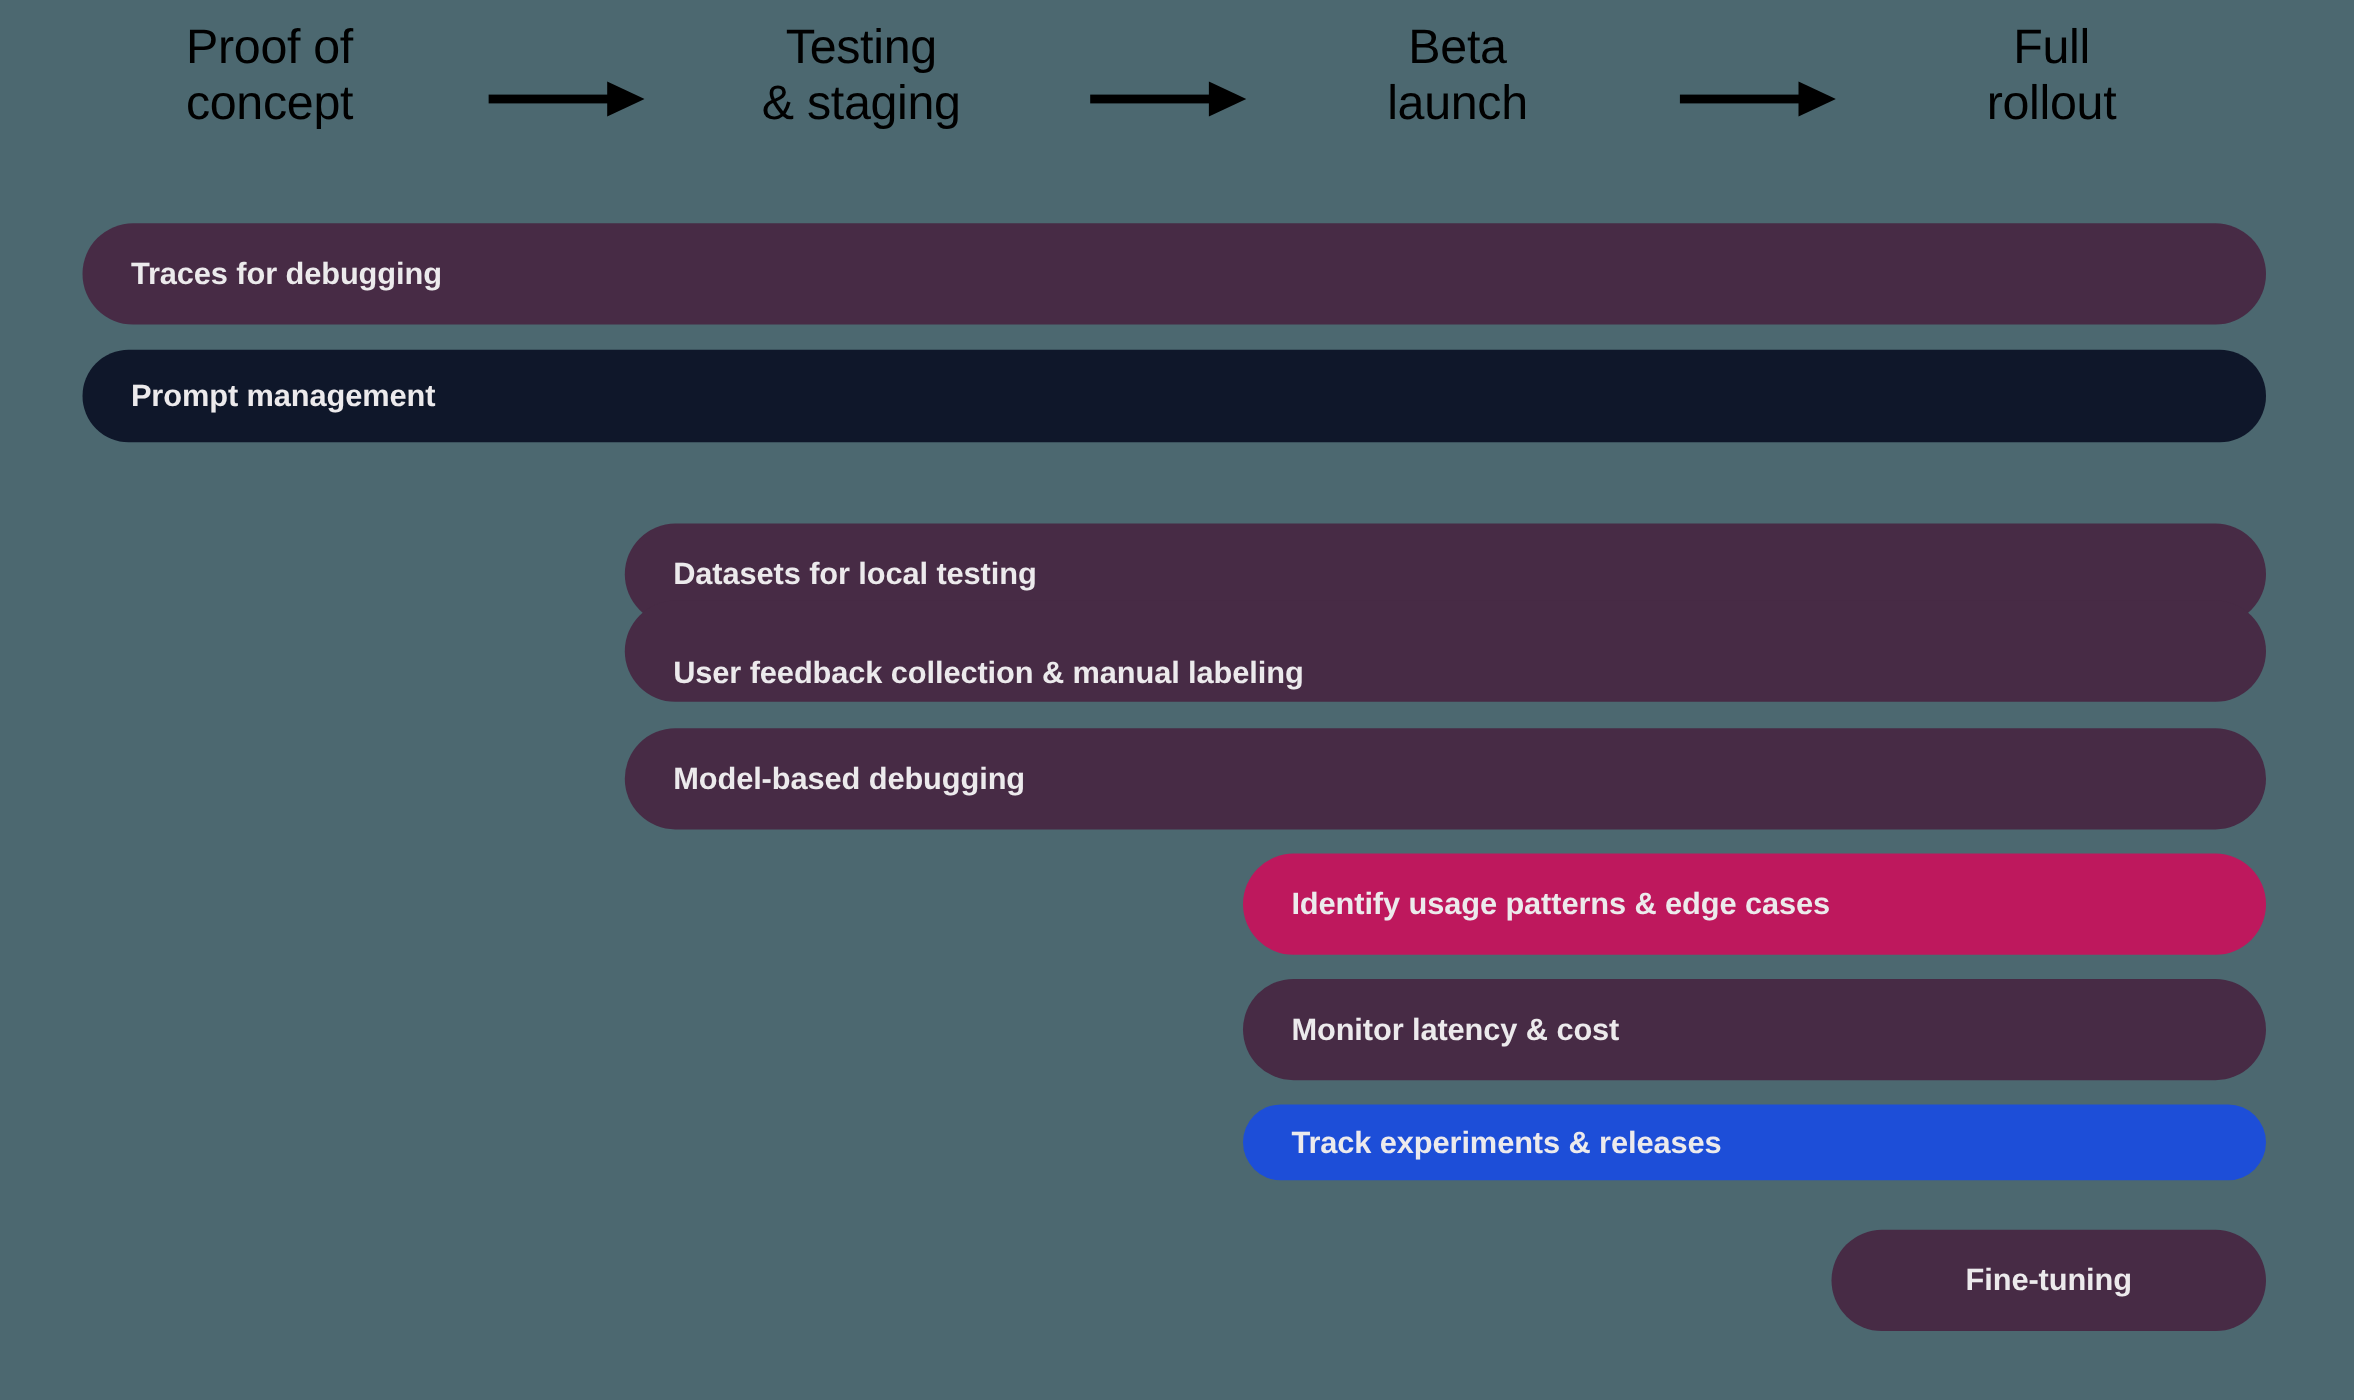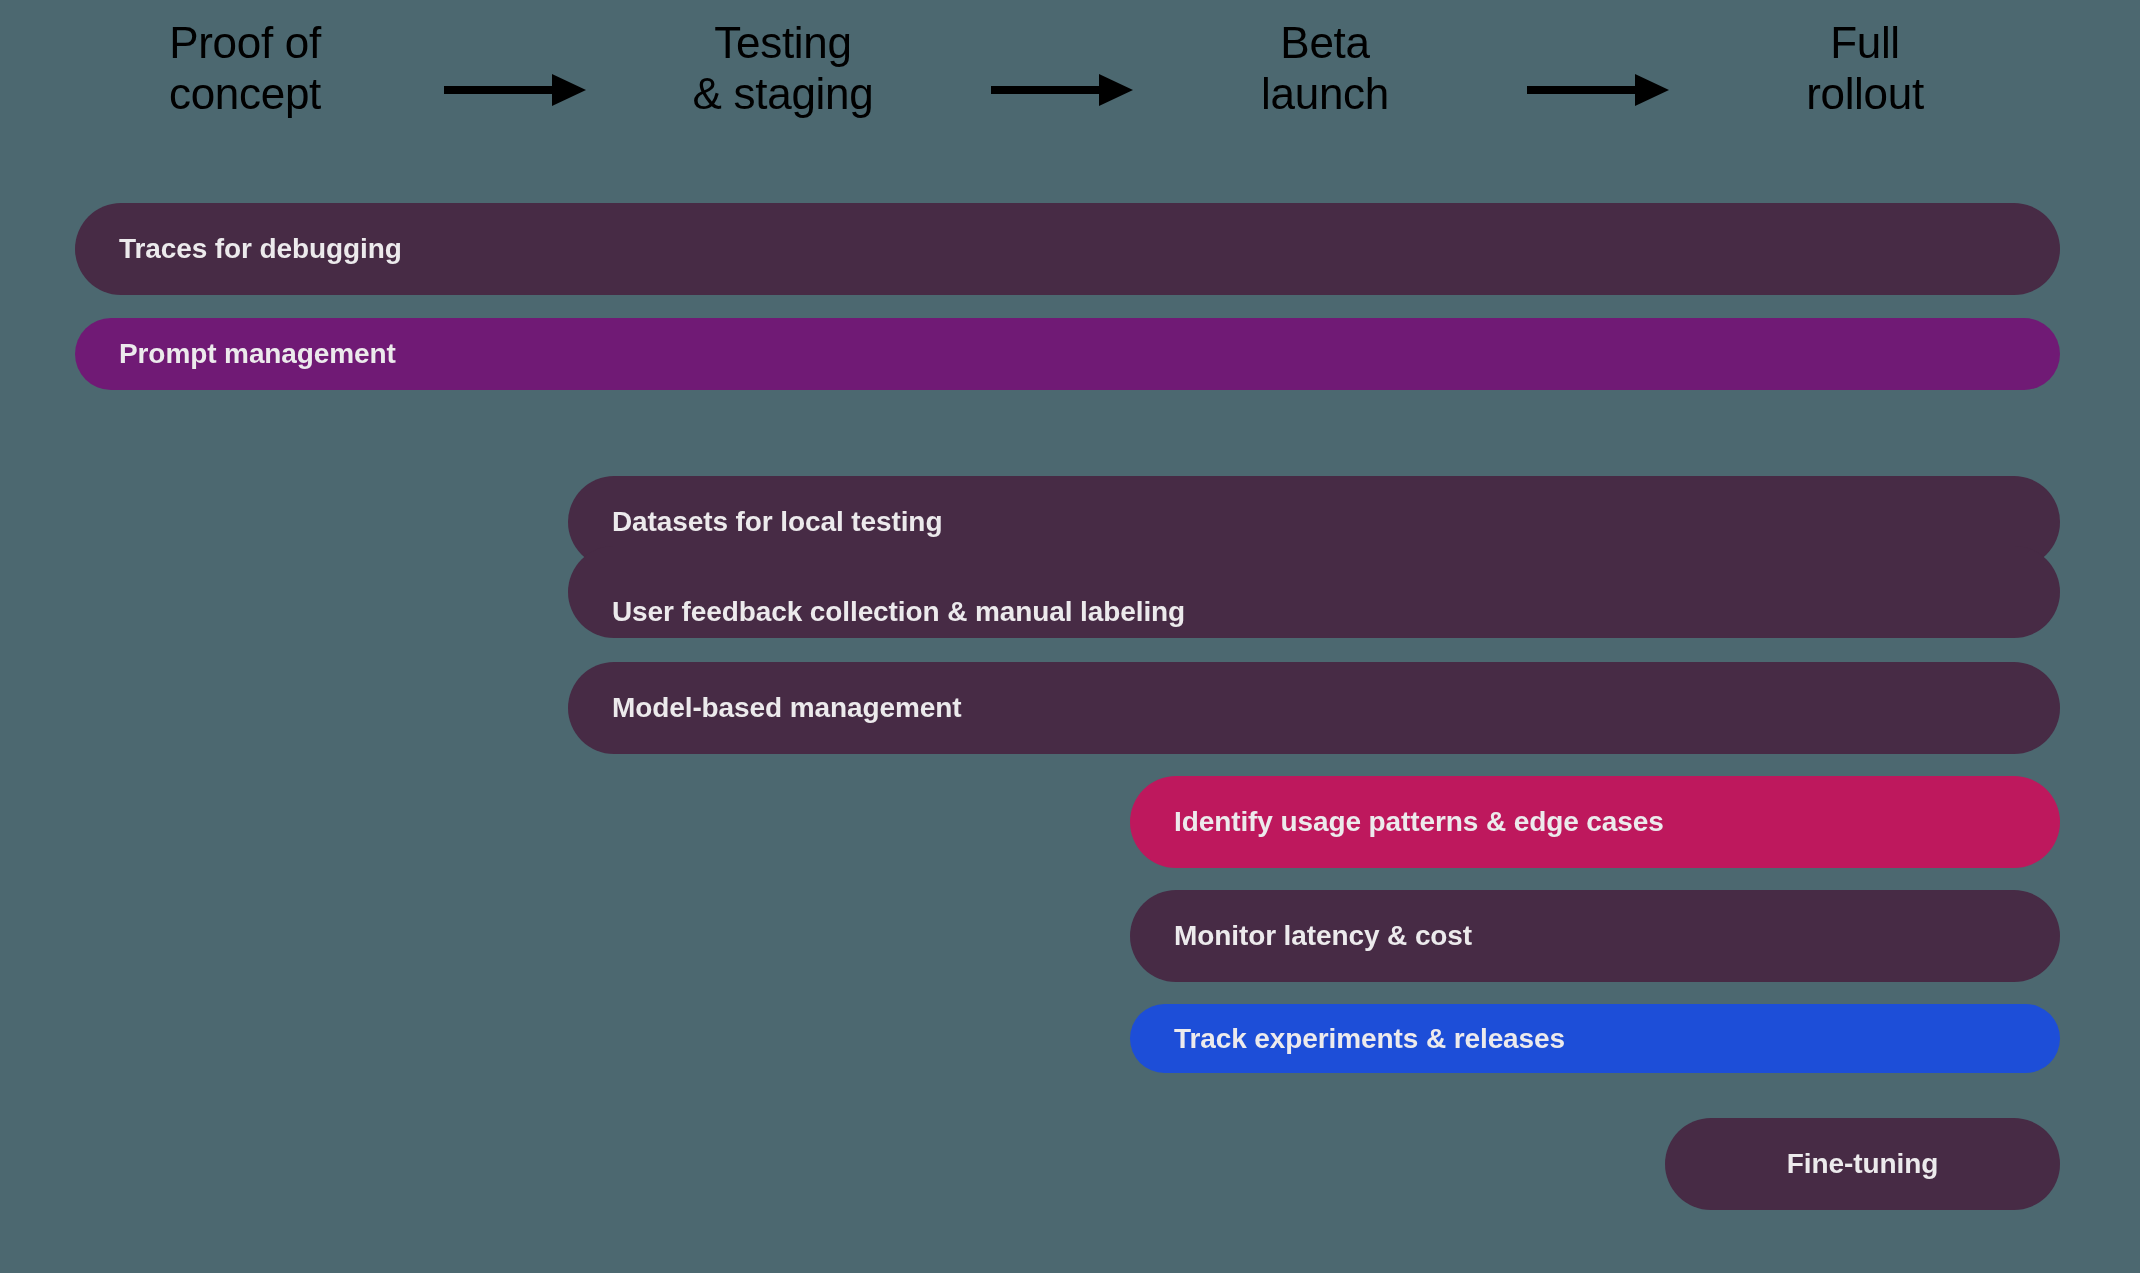--- a/index.html
+++ b/index.html
@@ -91,31 +91,31 @@
       <div class="arrow" style="left: 1527px; top: 70px; width: 142px;"><svg width="142" height="40" viewBox="0 0 142 40" xmlns="http://www.w3.org/2000/svg">
           <rect x="0" y="16" width="112" height="8" fill="#000000"></rect>
           <polygon points="108,4 142,20 108,36" fill="#000000"></polygon>
         </svg></div>
     </div>
 
   <div id="bar-layer">
       <div class="bar left-aligned" style="left: 75px; top: 203px; width: 1985px; height: 92px; background: rgb(71, 43, 69);">
         <span class="bar-label" style="color: rgb(236, 234, 236);">Traces for debugging</span>
       </div>
-      <div class="bar left-aligned" style="left: 75px; top: 318px; width: 1985px; height: 72px; background: #701a75;">
+      <div class="bar left-aligned" style="left: 75px; top: 318px; width: 1985px; height: 84px; background: #0f172a;">
         <span class="bar-label" style="color: rgb(236, 234, 236);">Prompt management</span>
       </div>
       <div class="bar left-aligned" style="left: 568px; top: 430px; width: 1492px; height: 92px; background: rgb(71, 43, 69); margin-top: 46px;">
         <span class="bar-label" style="color: rgb(236, 234, 236);">Datasets for local testing</span>
       </div>
       <div class="bar left-aligned" style="left: 568px; top: 546px; width: 1492px; height: 92px; background: rgb(71, 43, 69);">
         <span class="bar-label" style="color: rgb(236, 234, 236); margin-top: 40px;">User feedback collection &amp; manual labeling</span>
       </div>
       <div class="bar left-aligned" style="left: 568px; top: 662px; width: 1492px; height: 92px; background: rgb(71, 43, 69);">
-        <span class="bar-label" style="color: rgb(236, 234, 236);">Model-based management</span>
+        <span class="bar-label" style="color: rgb(236, 234, 236);">Model-based debugging</span>
       </div>
       <div class="bar left-aligned" style="left: 1130px; top: 776px; width: 930px; height: 92px; background: #be185d;">
         <span class="bar-label" style="color: rgb(236, 234, 236);">Identify usage patterns &amp; edge cases</span>
       </div>
       <div class="bar left-aligned" style="left: 1130px; top: 890px; width: 930px; height: 92px; background: rgb(71, 43, 69);">
         <span class="bar-label" style="color: rgb(236, 234, 236);">Monitor latency &amp; cost</span>
       </div>
       <div class="bar left-aligned" style="left: 1130px; top: 1004px; width: 930px; height: 69px; background: #1d4ed8;">
         <span class="bar-label" style="color: rgb(236, 234, 236);">Track experiments &amp; releases</span>
       </div>

